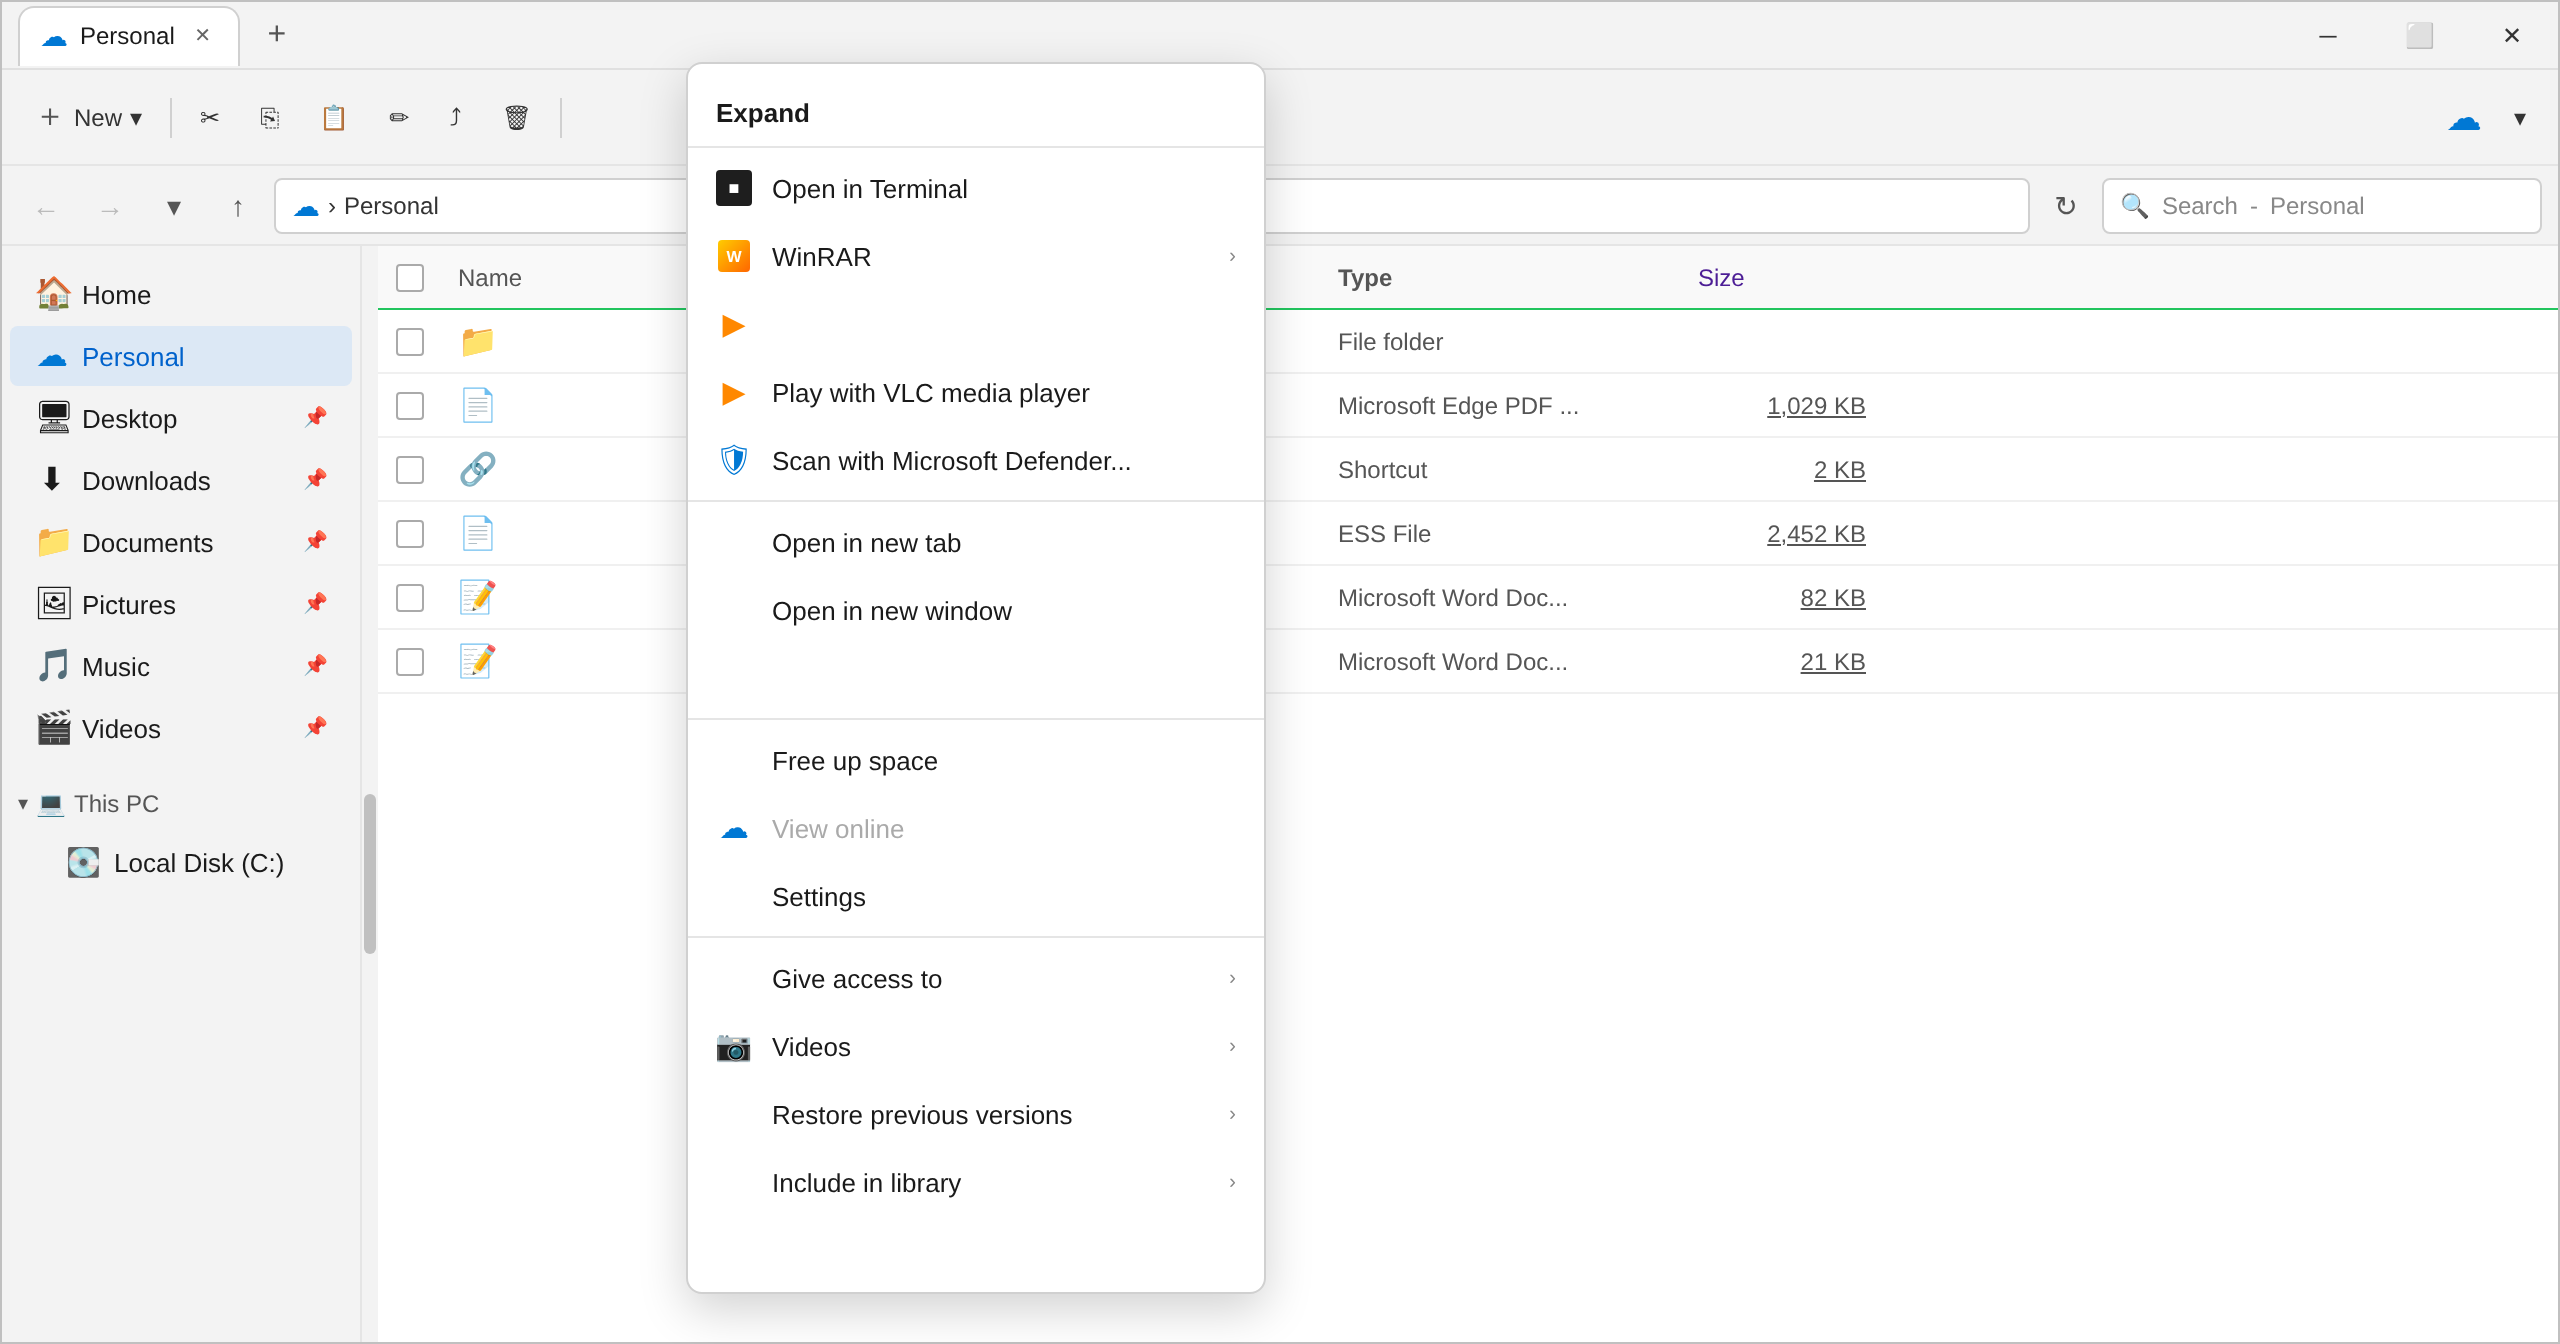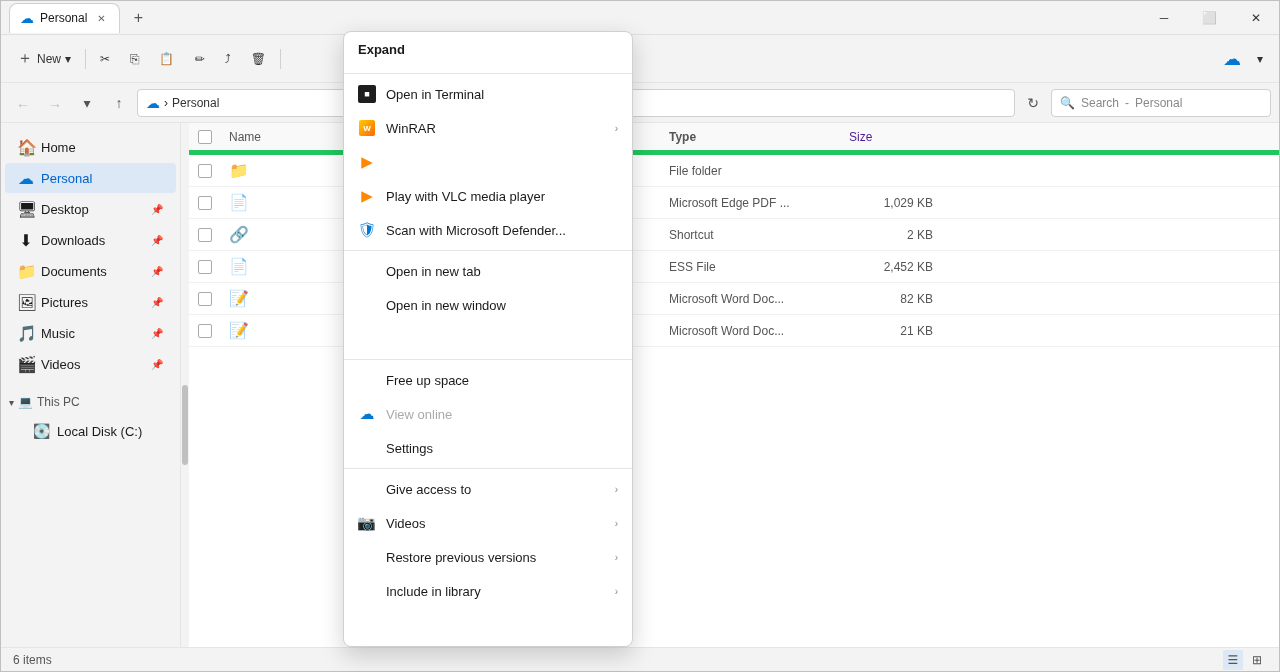--- a/index.html
+++ b/index.html
@@ -262,21 +262,21 @@
     .file-list {
       flex: 1;
       overflow: hidden;
       background: #ffffff;
       display: flex;
       flex-direction: column;
     }
     .file-list-header {
       display: flex;
       align-items: center;
-      border-bottom: 5px solid #22c55e;
+      border-bottom: 1px solid #22c55e;
       background: #f9f9f9;
       height: 32px;
       flex-shrink: 0;
     }
     .file-col-check {
       width: 32px;
       display: flex;
       align-items: center;
       justify-content: center;
       flex-shrink: 0;
@@ -326,21 +326,21 @@
       align-items: center;
       gap: 6px;
       padding: 0 8px;
       font-size: 13px;
       color: #1a1a1a;
       flex-shrink: 0;
     }
     .file-icon { font-size: 16px; }
     .file-modified { width: 160px; font-size: 12px; color: #555; padding: 0 8px; }
     .file-type { width: 180px; font-size: 12px; color: #555; padding: 0 8px; }
-    .file-size { width: 100px; font-size: 12px; color: #555; padding: 0 8px; text-align: right; }
+    .file-size { width: 100px; font-size: 12px; color: #555; padding: 0 8px; text-align: right; text-decoration: underline; }
 
     
     .status-bar {
       height: 24px;
       background: #f3f3f3;
       border-top: 1px solid #e5e5e5;
       display: flex;
       align-items: center;
       padding: 0 12px;
       font-size: 12px;
@@ -405,21 +405,21 @@
       font-size: 10px;
       color: #888;
     }
     .cm-separator {
       height: 1px;
       background: #e5e5e5;
       margin: 3px 0;
     }
     .cm-header {
       display: flex;
-      align-items: flex-start;
+      align-items: flex-end;
       padding: 6px 14px;
       font-size: 13px;
       font-weight: 600;
       color: #1a1a1a;
       height: 34px;
     }
 
     
     .onedrive-icon {
       color: #0078d4;
@@ -675,27 +675,20 @@
             <span class="file-icon">📝</span>
             <span></span>
           </div>
         <div class="file-modified">8:21 pm</div>
         <div class="file-type">Microsoft Word Doc...</div>
         <div class="file-size">21 KB</div>
       </div>
     </div>
   </div>
 
-  <div class="status-bar">
-    <span>6 items</span>
-    <div class="status-bar-right">
-      <div class="view-btn active">☰</div>
-      <div class="view-btn">⊞</div>
-    </div>
-  </div>
 
   <div class="context-menu">
 
     <div class="cm-header">
       <span>Expand</span>
     </div>
     <div class="cm-separator"></div>
 
     <div class="cm-item">
       <span class="cm-icon" style="background:#1e1e1e;border-radius:2px;color:white;font-size:9px;font-weight:bold;padding:1px 2px;">■</span>

